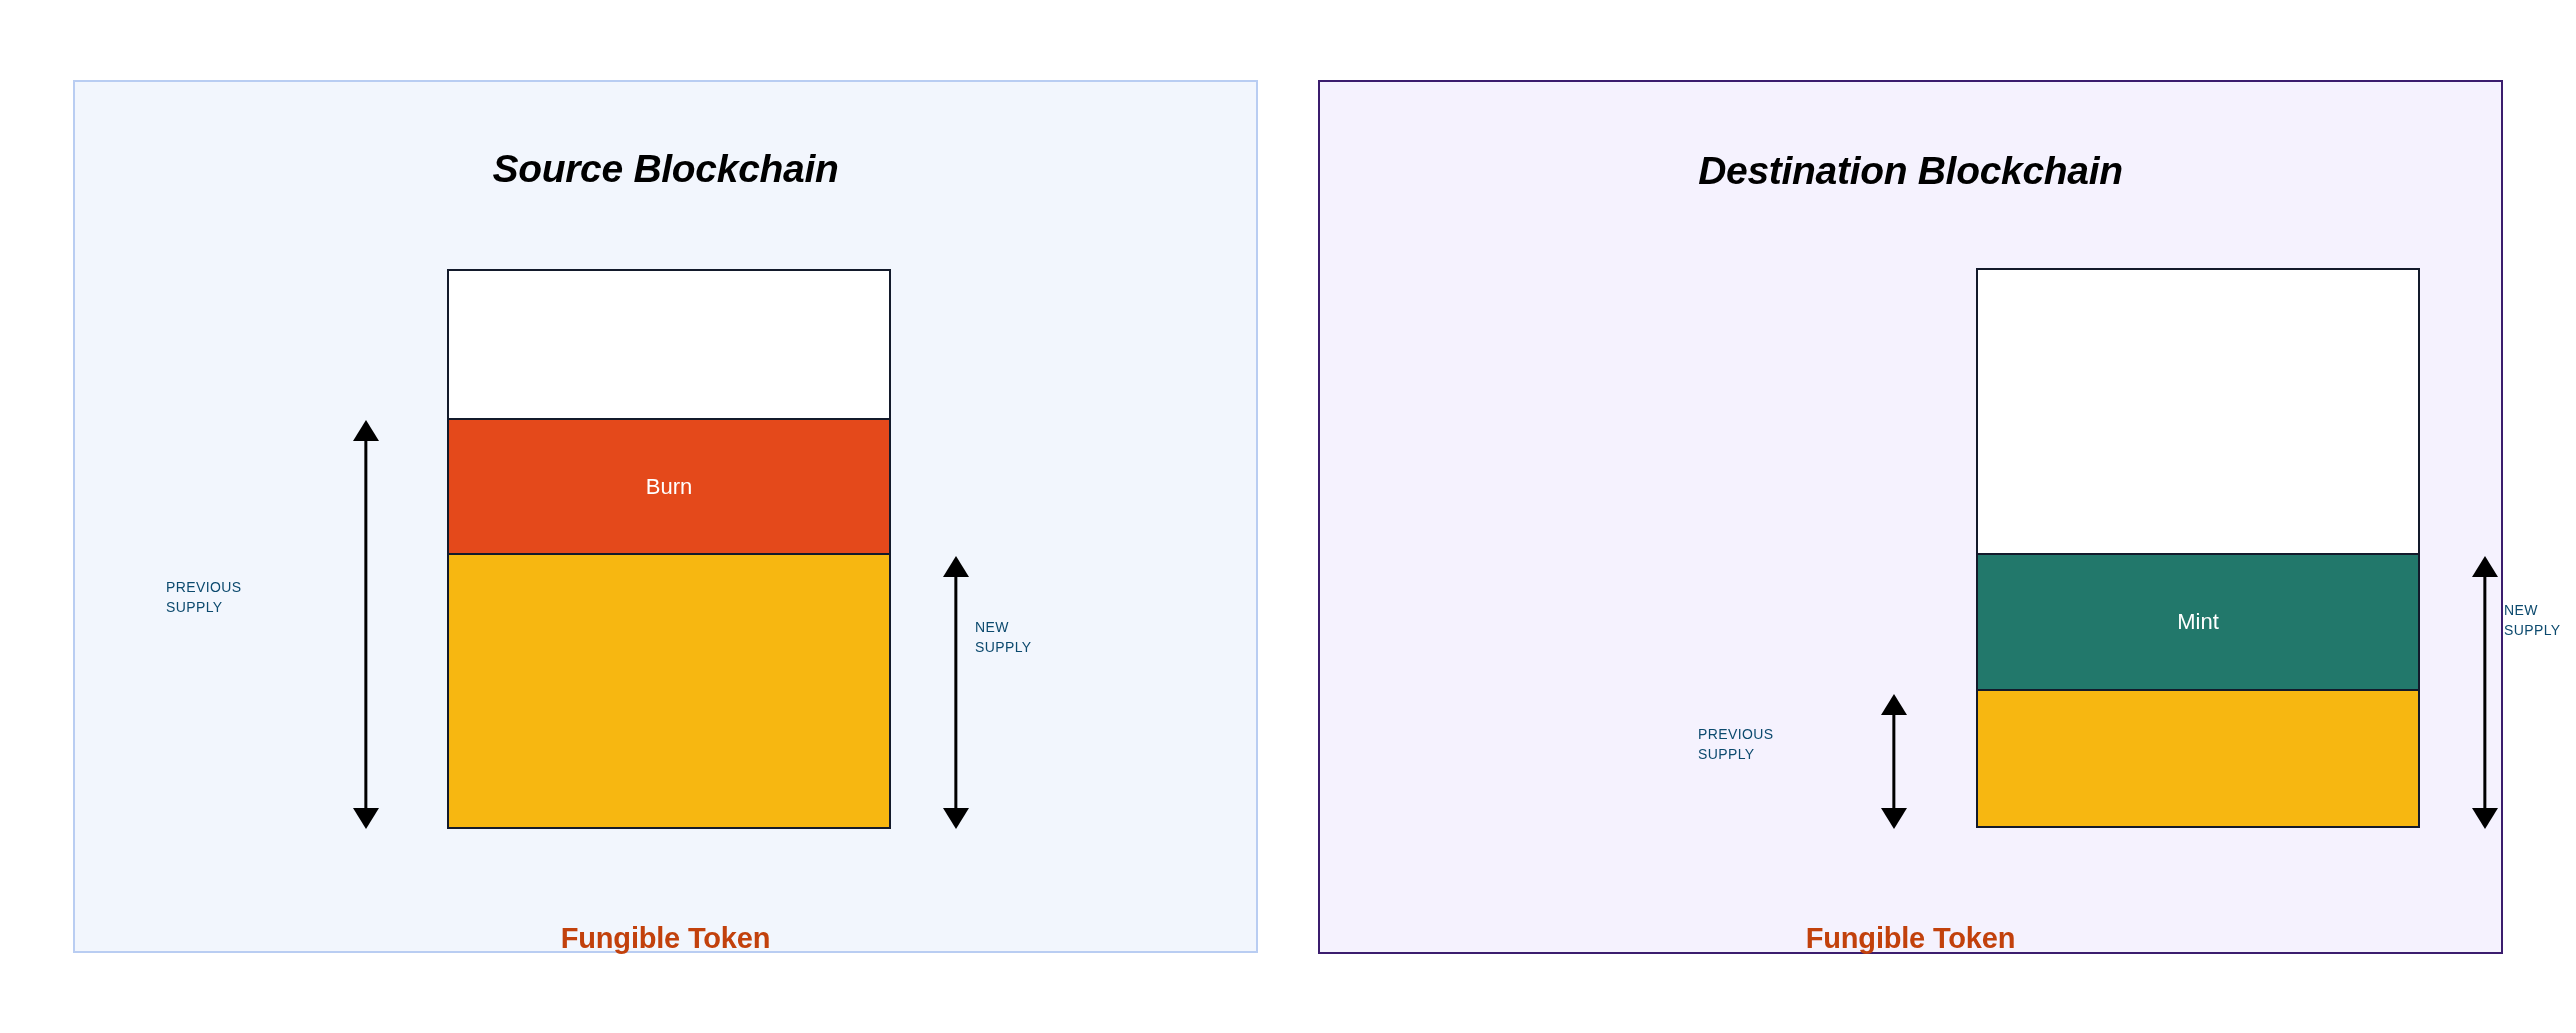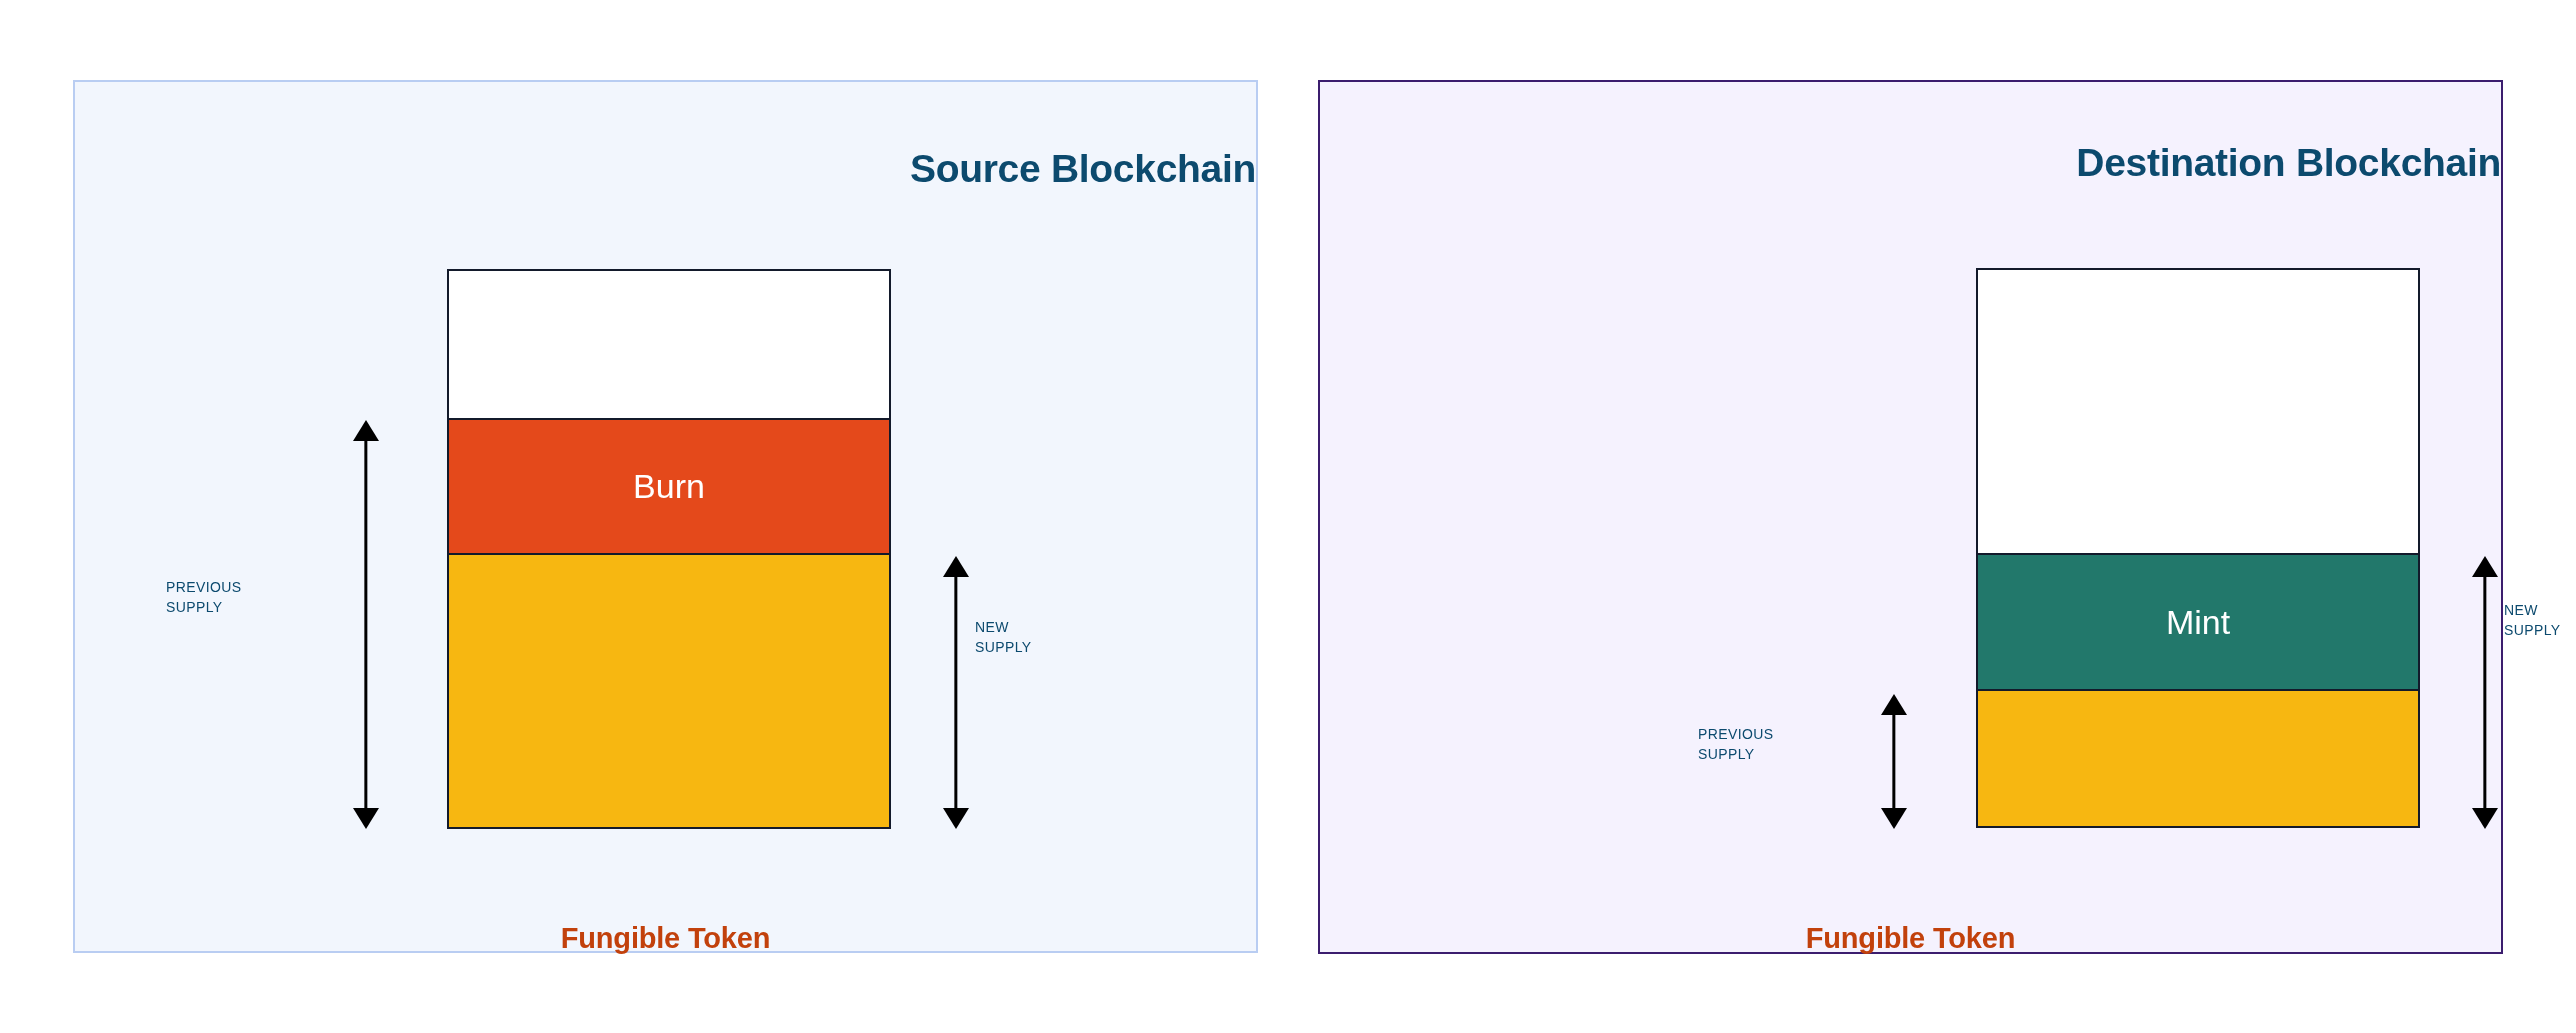--- a/index.html
+++ b/index.html
@@ -33,29 +33,30 @@
     width: 1185px;
     height: 874px;
     background: #F5F2FE;
     border: 2.6px solid #3B1D6E;
   }
 
   .panel-title {
     position: absolute;
     left: 0;
     width: 100%;
-    text-align: right;
+    text-align: center;
     font-size: 39px;
     font-weight: bold;
-    color: #0c4a6e;
+    color: #000000;
     letter-spacing: -0.3px;
     white-space: nowrap;
+    font-style: italic;
   }
   .panel-source .panel-title { top: 65px; }
-  .panel-destination .panel-title { top: 59px; }
+  .panel-destination .panel-title { top: 67px; }
 
   .panel-footer {
     position: absolute;
     left: 0;
     width: 100%;
     text-align: center;
     font-size: 29px;
     font-weight: bold;
     color: #c2410c;
     letter-spacing: -0.2px;
@@ -87,21 +88,21 @@
     width: 444px;
     height: 560px;
   }
 
   .bar-seg {
     width: 100%;
     box-sizing: border-box;
     display: flex;
     align-items: center;
     justify-content: center;
-    font-size: 34px;
+    font-size: 22px;
     color: #ffffff;
     position: relative;
     flex: none;
   }
   .bar-seg.burn {
     background: #E4491B;
     border-top: 2px solid #131A2B;
     border-bottom: 2px solid #131A2B;
   }
   .bar-seg.mint {

